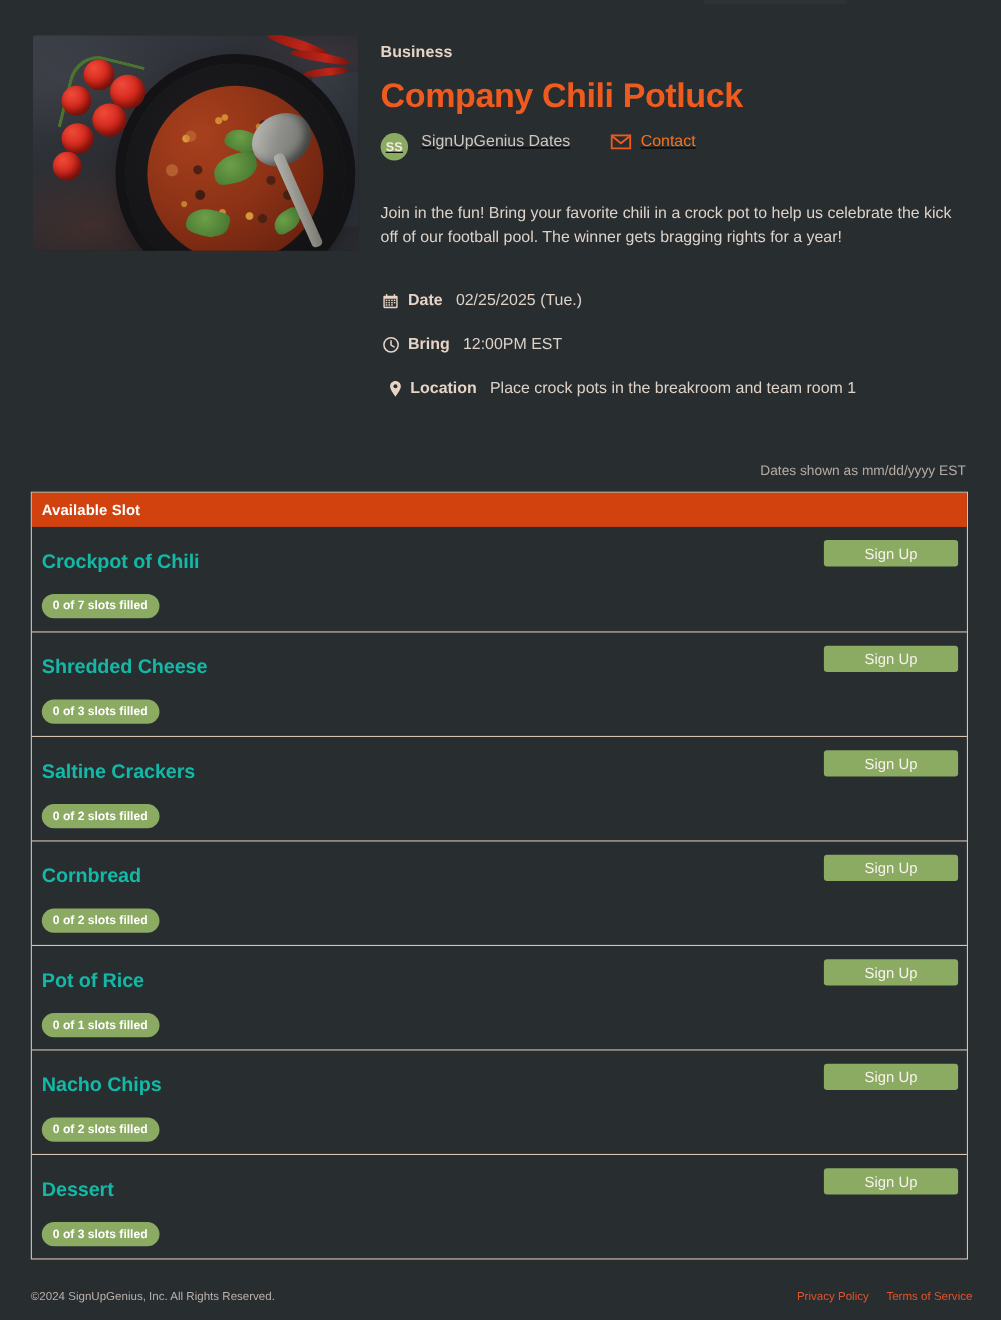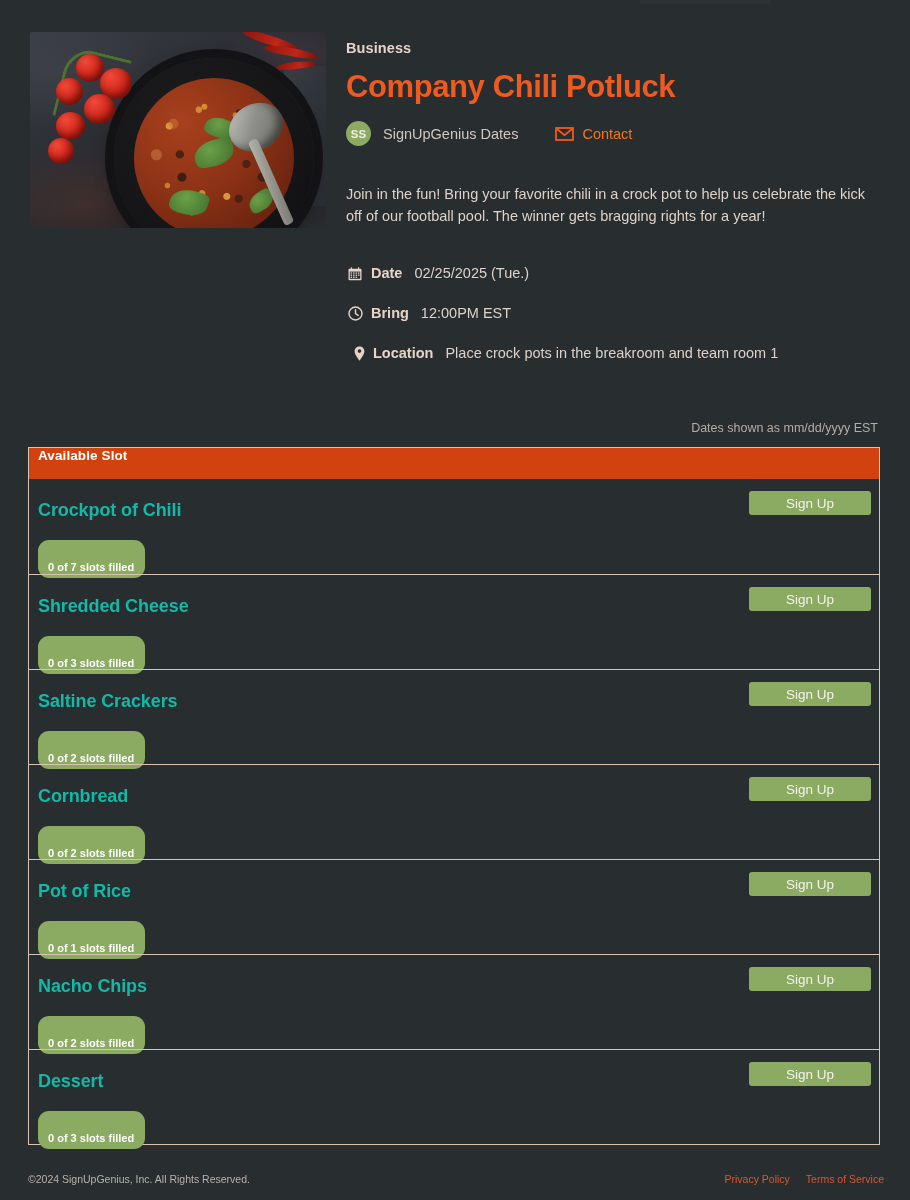--- a/index.html
+++ b/index.html
@@ -157,23 +157,24 @@
     color: #ef5a1e;
     font-size: 31px;
     font-weight: 700;
     letter-spacing: -.4px;
     margin-top: 14px;
     line-height: 1.1;
   }
 
   .byline {
     display: flex;
-    align-items: center;
+    align-items: flex-start;
     margin-top: 17px;
     gap: 0;
+    text-decoration: underline;
   }
   .avatar {
     width: 25px; height: 25px;
     border-radius: 50%;
     background: #8bab63;
     color: #f2ece2;
     font-size: 11.5px;
     font-weight: 700;
     display: flex;
     align-items: center;
@@ -250,20 +251,21 @@
     top: 447px;
     width: 852px;
     border: 1px solid #d9c4b4;
     background: #282d30;
   }
 
   .slot-head {
     background: #d2420f;
     height: 31px;
     display: flex;
+    align-items: center;
     padding: 0 0 0 9px;
   }
   .slot-head-label {
     color: #ffffff;
     font-size: 13.5px;
     font-weight: 700;
     letter-spacing: .1px;
   }
 
   .slot-row {
@@ -286,21 +288,21 @@
 
   .slot-badge {
     position: absolute;
     left: 9px;
     top: 61px;
     background: #8bab63;
     color: #ffffff;
     font-size: 11px;
     font-weight: 700;
     border-radius: 11px;
-    padding: 21px 11px 5px 10px;
+    padding: 5px 11px 5px 10px;
     line-height: 12px;
     white-space: nowrap;
   }
 
   .signup-btn {
     position: absolute;
     right: 8px;
     top: 12px;
     width: 122px;
     height: 24px;

